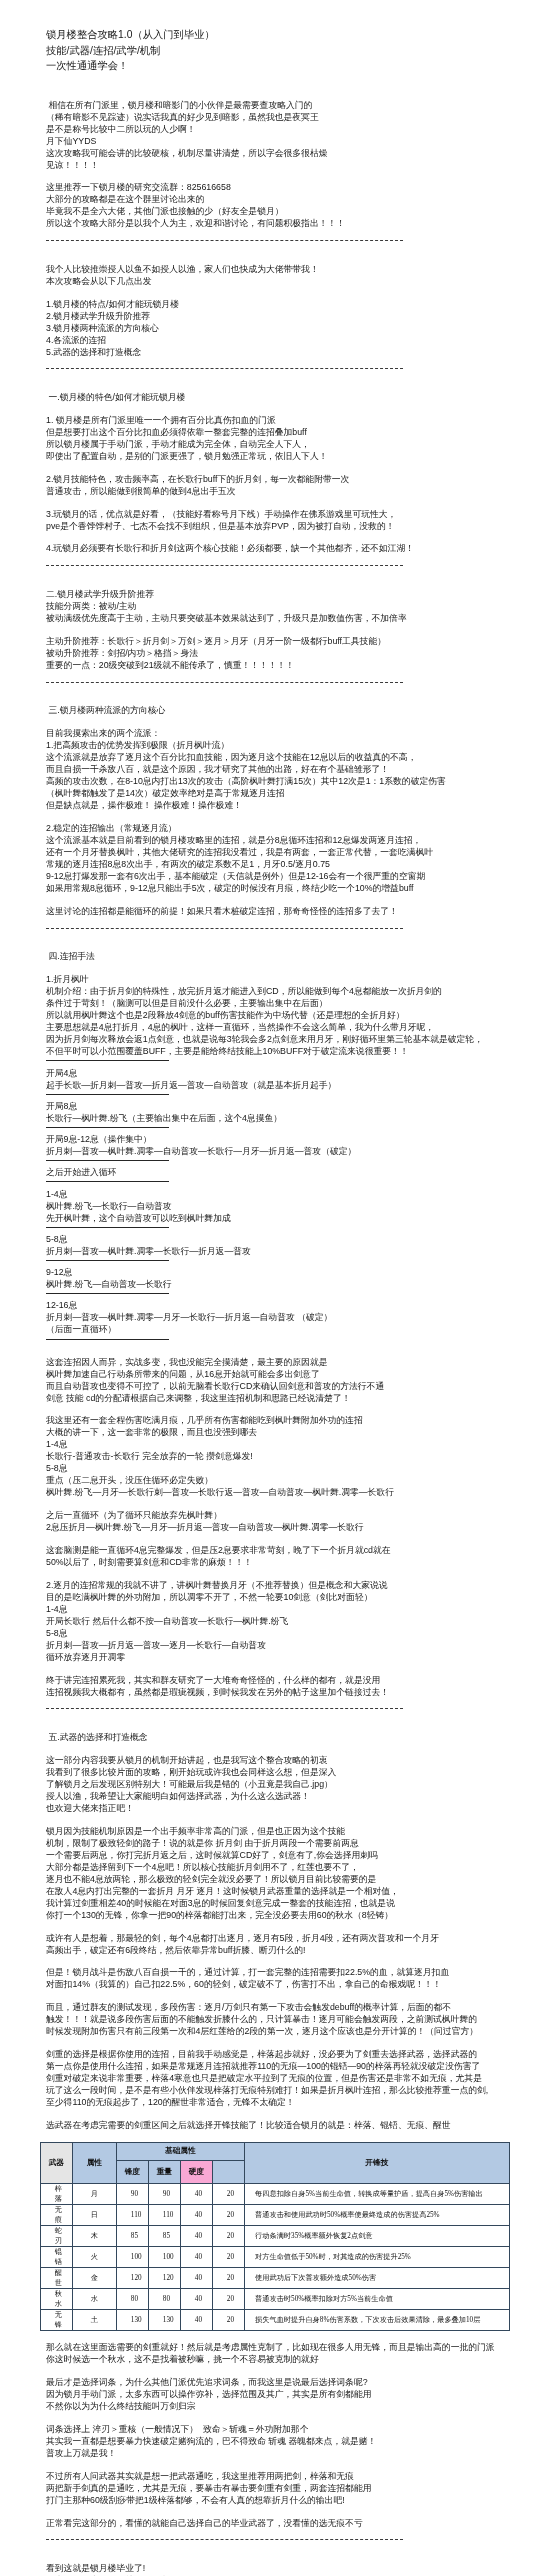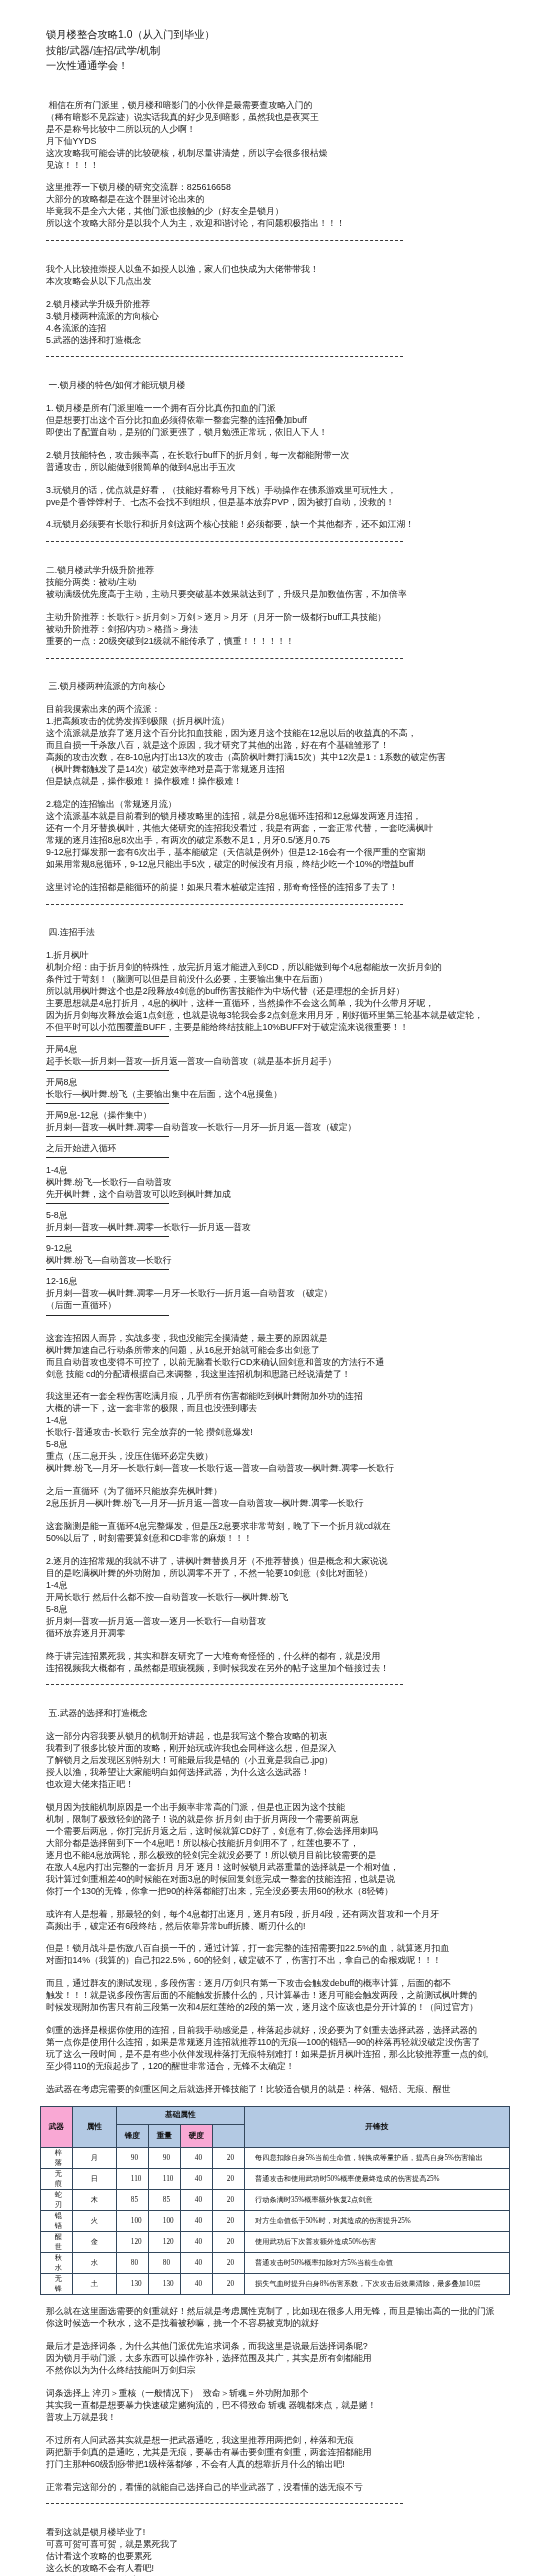--- a/index.html
+++ b/index.html
@@ -53,34 +53,36 @@
         <div class="line">所以这个攻略大部分是以我个人为主，欢迎和谐讨论，有问题积极指出！！！</div>
       </div>
       <div class="dashed-sep">
         <div class="dashed-rule"></div>
       </div>
       <div class="block">
         <div class="line">我个人比较推崇授人以鱼不如授人以渔，家人们也快成为大佬带带我！</div>
         <div class="line">本次攻略会从以下几点出发</div>
       </div>
       <div class="block">
+        <div class="line">1.锁月楼的特点/如何才能玩锁月楼</div>
         <div class="line">2.锁月楼武学升级升阶推荐</div>
         <div class="line">3.锁月楼两种流派的方向核心</div>
         <div class="line">4.各流派的连招</div>
         <div class="line">5.武器的选择和打造概念</div>
       </div>
       <div class="dashed-sep">
         <div class="dashed-rule"></div>
       </div>
       <div class="block">
         <div class="line"> 一.锁月楼的特色/如何才能玩锁月楼</div>
       </div>
       <div class="block">
         <div class="line">1. 锁月楼是所有门派里唯一一个拥有百分比真伤扣血的门派</div>
         <div class="line">但是想要打出这个百分比扣血必须得依靠一整套完整的连招叠加buff</div>
+        <div class="line">所以锁月楼属于手动门派，手动才能成为完全体，自动完全人下人，</div>
         <div class="line">即使出了配置自动，是别的门派更强了，锁月勉强正常玩，依旧人下人！</div>
       </div>
       <div class="block">
         <div class="line">2.锁月技能特色，攻击频率高，在长歌行buff下的折月剑，每一次都能附带一次</div>
         <div class="line">普通攻击，所以能做到很简单的做到4息出手五次</div>
       </div>
       <div class="block">
         <div class="line">3.玩锁月的话，优点就是好看，（技能好看称号月下线）手动操作在佛系游戏里可玩性大，</div>
         <div class="line">pve是个香饽饽村子、七杰不会找不到组织，但是基本放弃PVP，因为被打自动，没救的！</div>
       </div>
@@ -269,39 +271,40 @@
         <div class="line">对面扣14%（我算的）自己扣22.5%，60的轻剑，破定破不了，伤害打不出，拿自己的命猴戏呢！！！</div>
       </div>
       <div class="block">
         <div class="line">而且，通过群友的测试发现，多段伤害：逐月/万剑只有第一下攻击会触发debuff的概率计算，后面的都不</div>
         <div class="line">触发！！！就是说多段伤害后面的不能触发折膝什么的，只计算暴击！逐月可能会触发两段，之前测试枫叶舞的</div>
         <div class="line">时候发现附加伤害只有前三段第一次和4层红莲给的2段的第一次，逐月这个应该也是分开计算的！（问过官方）</div>
       </div>
       <div class="block">
         <div class="line">剑重的选择是根据你使用的连招，目前我手动感觉是，梓落起步就好，没必要为了剑重去选择武器，选择武器的</div>
         <div class="line">第一点你是使用什么连招，如果是常规逐月连招就推荐110的无痕—100的锟铻—90的梓落再轻就没破定没伤害了</div>
+        <div class="line">剑重对破定来说非常重要，梓落4寒意也只是把破定水平拉到了无痕的位置，但是伤害还是非常不如无痕，尤其是</div>
         <div class="line">玩了这么一段时间，是不是有些小伙伴发现梓落打无痕特别难打！如果是折月枫叶连招，那么比较推荐重一点的剑,</div>
         <div class="line">至少得110的无痕起步了，120的醒世非常适合，无锋不太确定！</div>
       </div>
       <div class="block">
         <div class="line">选武器在考虑完需要的剑重区间之后就选择开锋技能了！比较适合锁月的就是：梓落、锟铻、无痕、醒世</div>
       </div>
       <table class="wtable">
         <colgroup>
           <col style="width: 32px;">
           <col style="width: 44px;">
           <col style="width: 32px;">
           <col style="width: 32px;">
           <col style="width: 32px;">
           <col style="width: 32px;">
           <col style="width: 265px;">
         </colgroup>
         <thead>
           <tr>
-            <th rowspan="2" style="background: #f9a8d4;">武器</th>
+            <th rowspan="2" style="background: #e5e5e5;">武器</th>
             <th rowspan="2" style="background: rgb(179, 201, 227);">属性</th>
             <th colspan="4" style="background: rgb(179, 201, 227);">基础属性</th>
             <th rowspan="2" style="background: rgb(179, 201, 227); margin-top: 36px;">开锋技</th>
           </tr>
           <tr>
             <th style="background: rgb(179, 201, 227);">锋度</th>
             <th style="background: rgb(179, 201, 227);">重量</th>
             <th style="background: #f9a8d4;">硬度</th>
             <th style="background: rgb(179, 201, 227); padding-left: 41px;">韧度</th>
           </tr>

